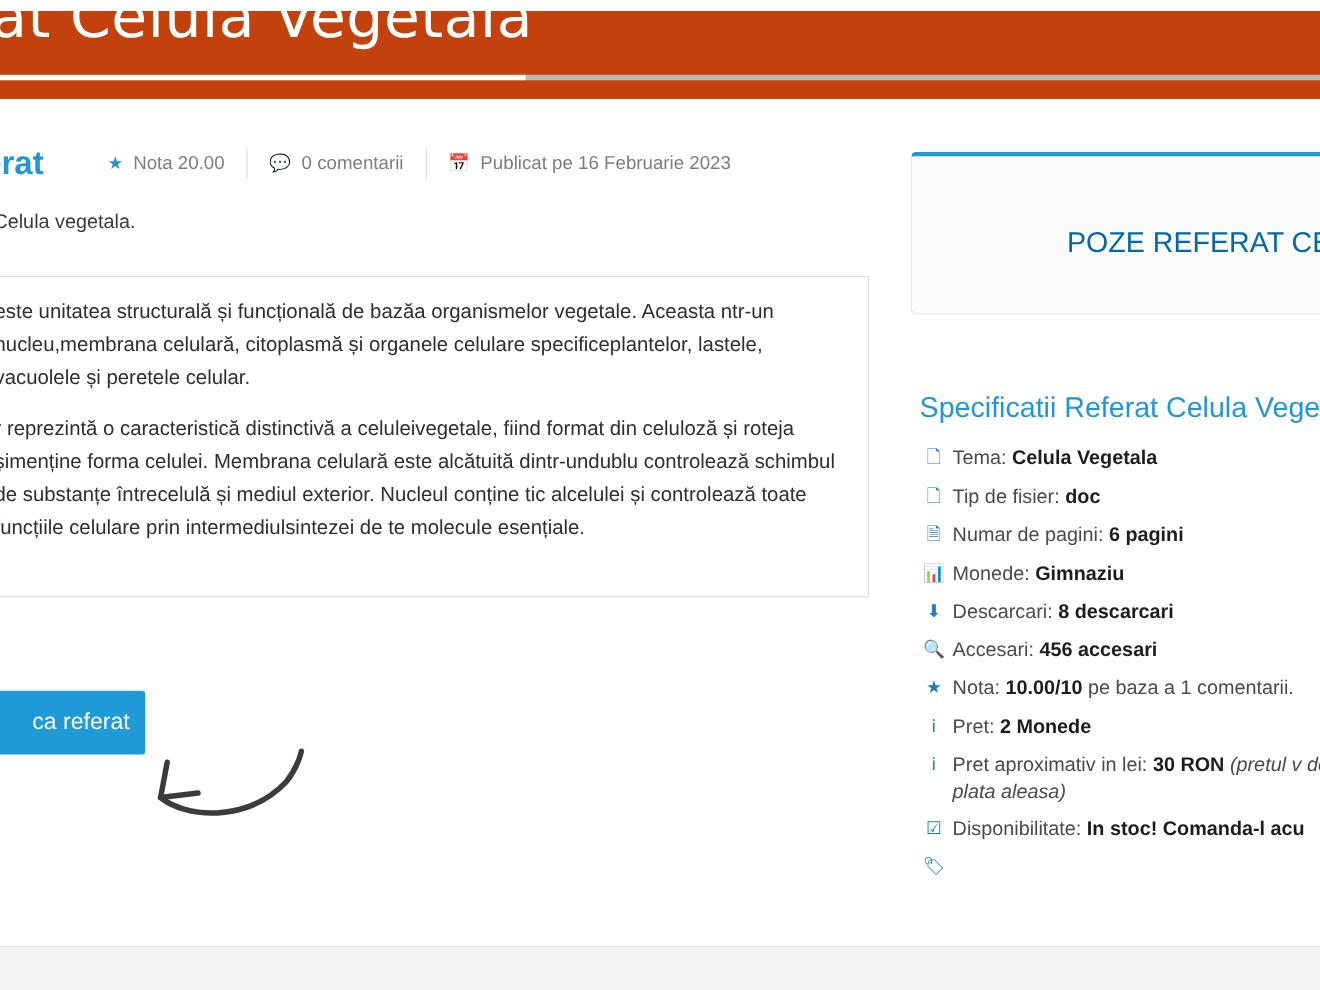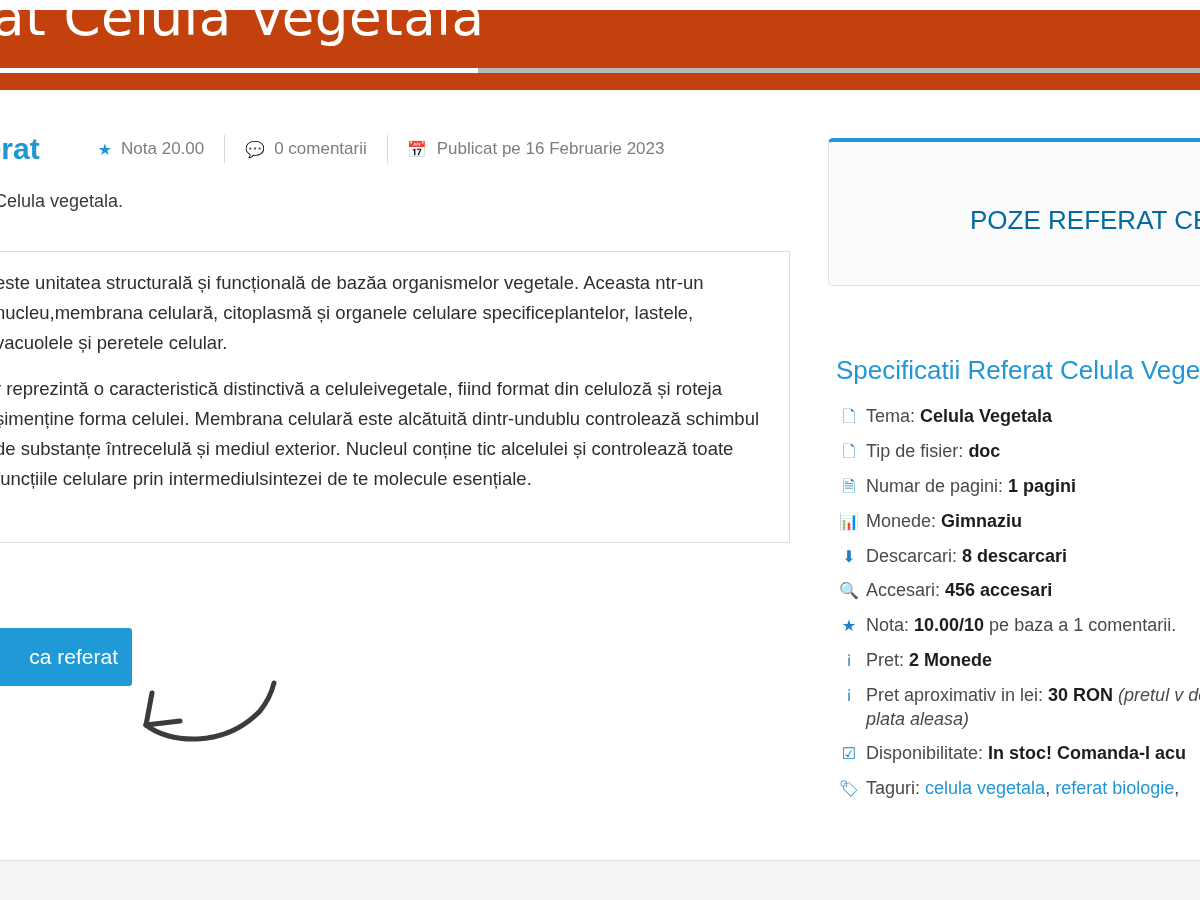--- a/index.html
+++ b/index.html
@@ -310,21 +310,21 @@
       <li>
         <span class="spec-ico">🗋</span>
         <span class="spec-text"><span>Tema: </span><b>Celula Vegetala</b></span>
       </li>
       <li>
         <span class="spec-ico">🗋</span>
         <span class="spec-text"><span>Tip de fisier: </span><b>doc</b></span>
       </li>
       <li>
         <span class="spec-ico">🗎</span>
-        <span class="spec-text"><span>Numar de pagini: </span><b>1 pagini</b></span>
+        <span class="spec-text"><span>Numar de pagini: </span><b>6 pagini</b></span>
       </li>
       <li>
         <span class="spec-ico">📊</span>
         <span class="spec-text"><span>Monede: </span><b>Gimnaziu</b></span>
       </li>
       <li>
         <span class="spec-ico">⬇</span>
         <span class="spec-text"><span>Descarcari: </span><b>8 descarcari</b></span>
       </li>
       <li>
@@ -342,20 +342,19 @@
       <li>
         <span class="spec-ico">ℹ</span>
         <span class="spec-text spec-multiline"><span>Pret aproximativ in lei: </span><b>30 RON</b><i> (pretul v de plata aleasa)</i></span>
       </li>
       <li>
         <span class="spec-ico">☑</span>
         <span class="spec-text"><span>Disponibilitate: </span><b>In stoc! Comanda-l acu</b></span>
       </li>
       <li>
         <span class="spec-ico">🏷</span>
-        <span class="spec-text"><span>Taguri: </span><a class="tag-link" href="#">celula vegetala</a><span>, </span><a class="tag-link" href="#">referat biologie</a><span>,</span></span>
       </li>
     </ul>
   </div>
 
   <div class="bottom-rule"></div>
   <div class="bottom-strip"></div>
 </div>
 
 </body></html>

